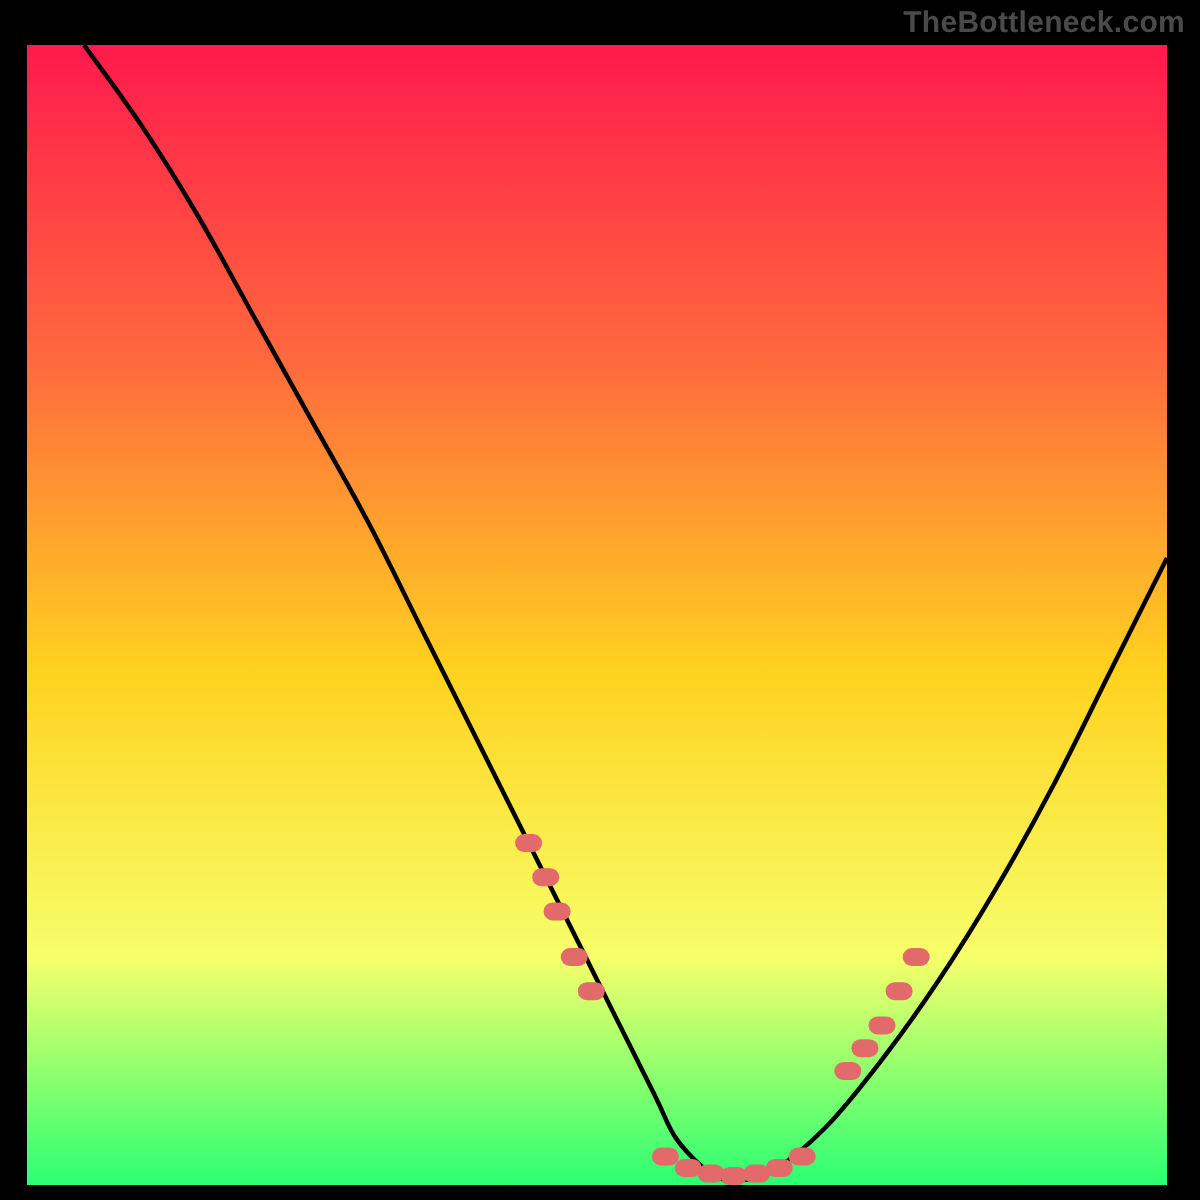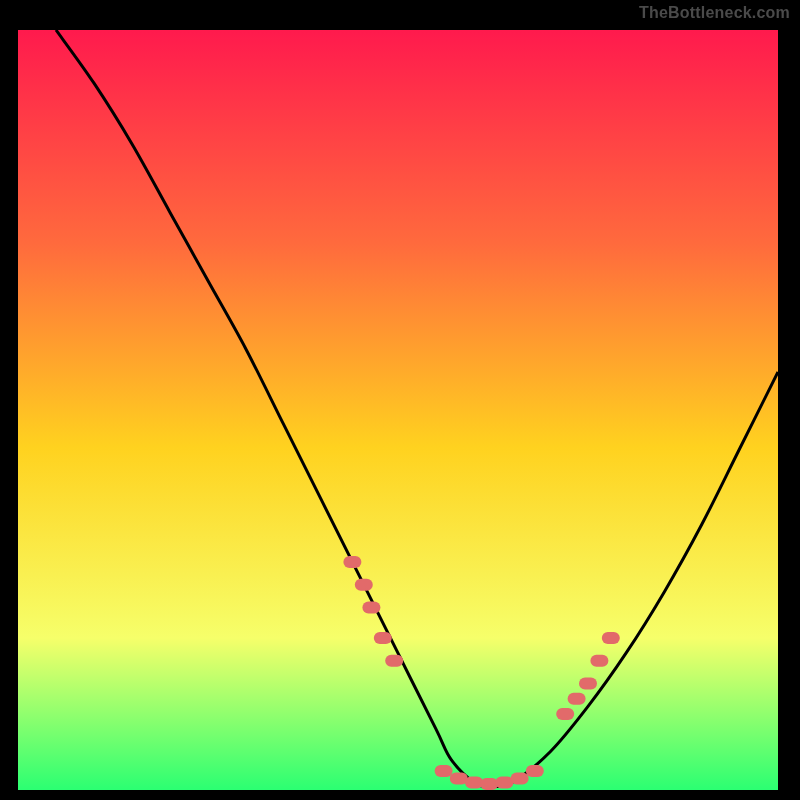--- a/index.html
+++ b/index.html
@@ -24,21 +24,21 @@
     left: 0;
     top: 0;
     width: 760px;
     height: 760px;
   }
   .watermark {
     position: absolute;
     top: 4px;
     right: 10px;
     color: #4a4a4a;
-    font-size: 16px;
+    font-size: 20px;
     font-weight: 600;
     letter-spacing: 0.2px;
   }
   svg { display: block; }
 </style>
 </head>
 <body>
 
 <div class="watermark">TheBottleneck.com</div>
 

